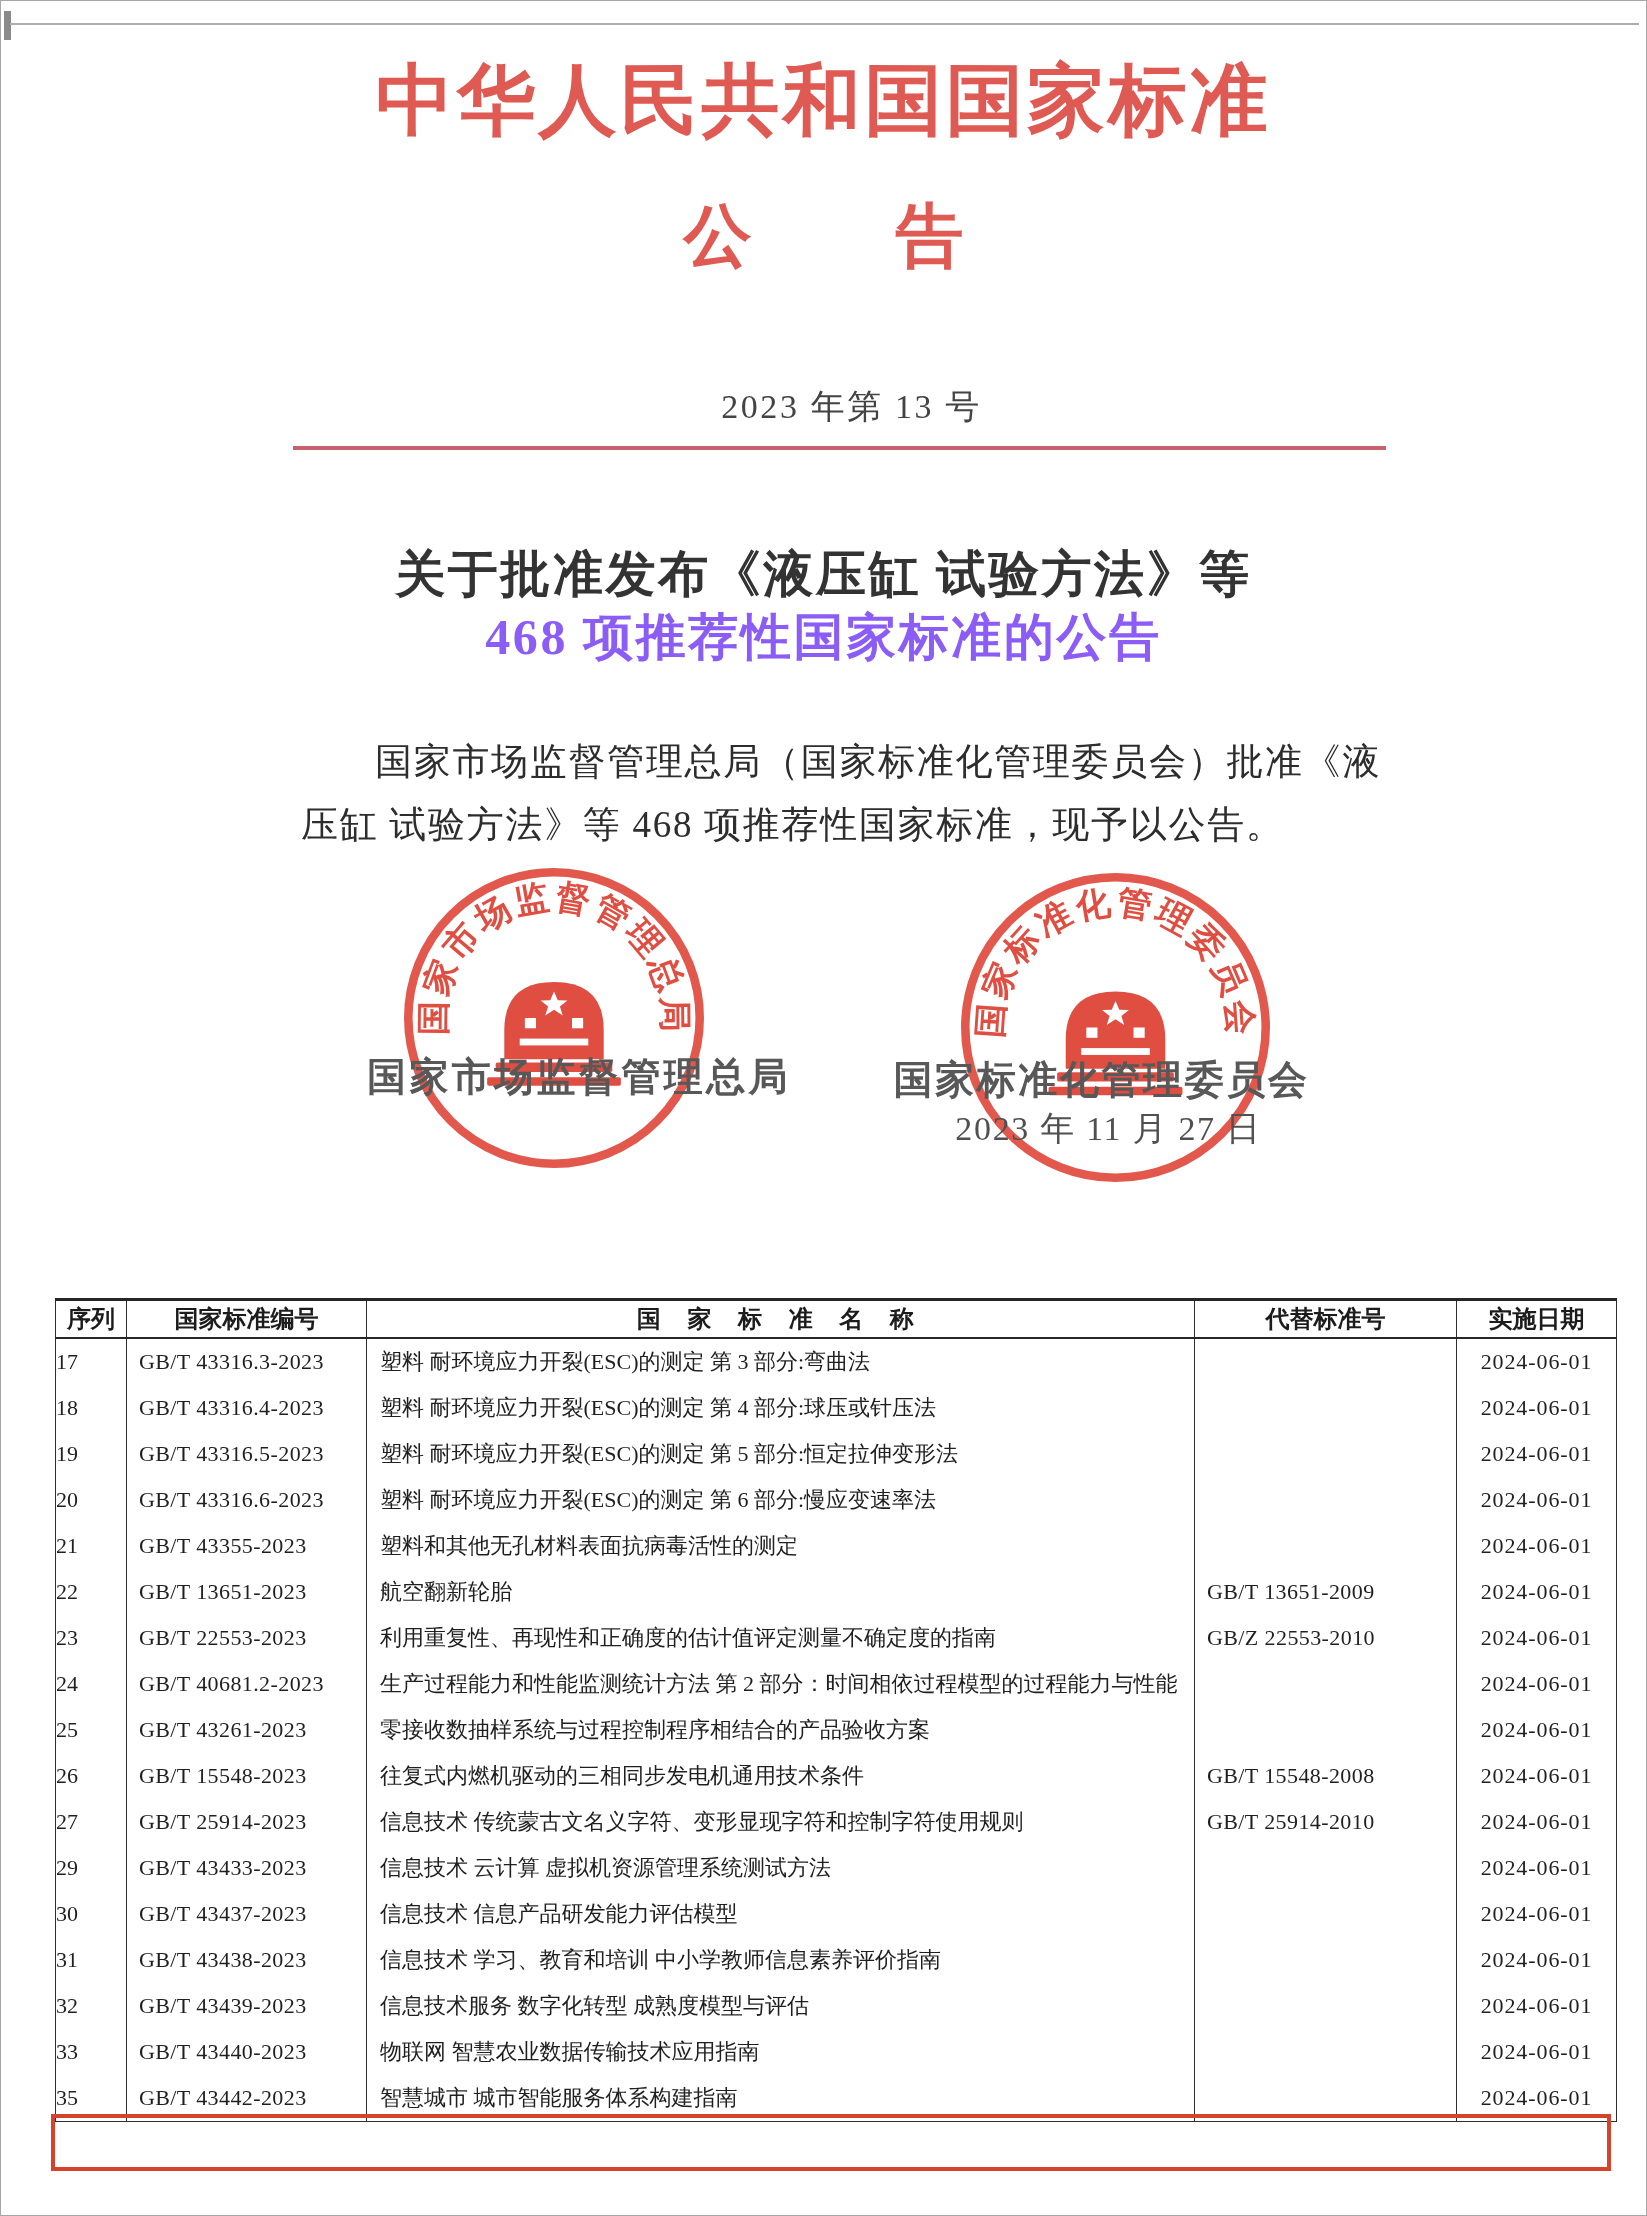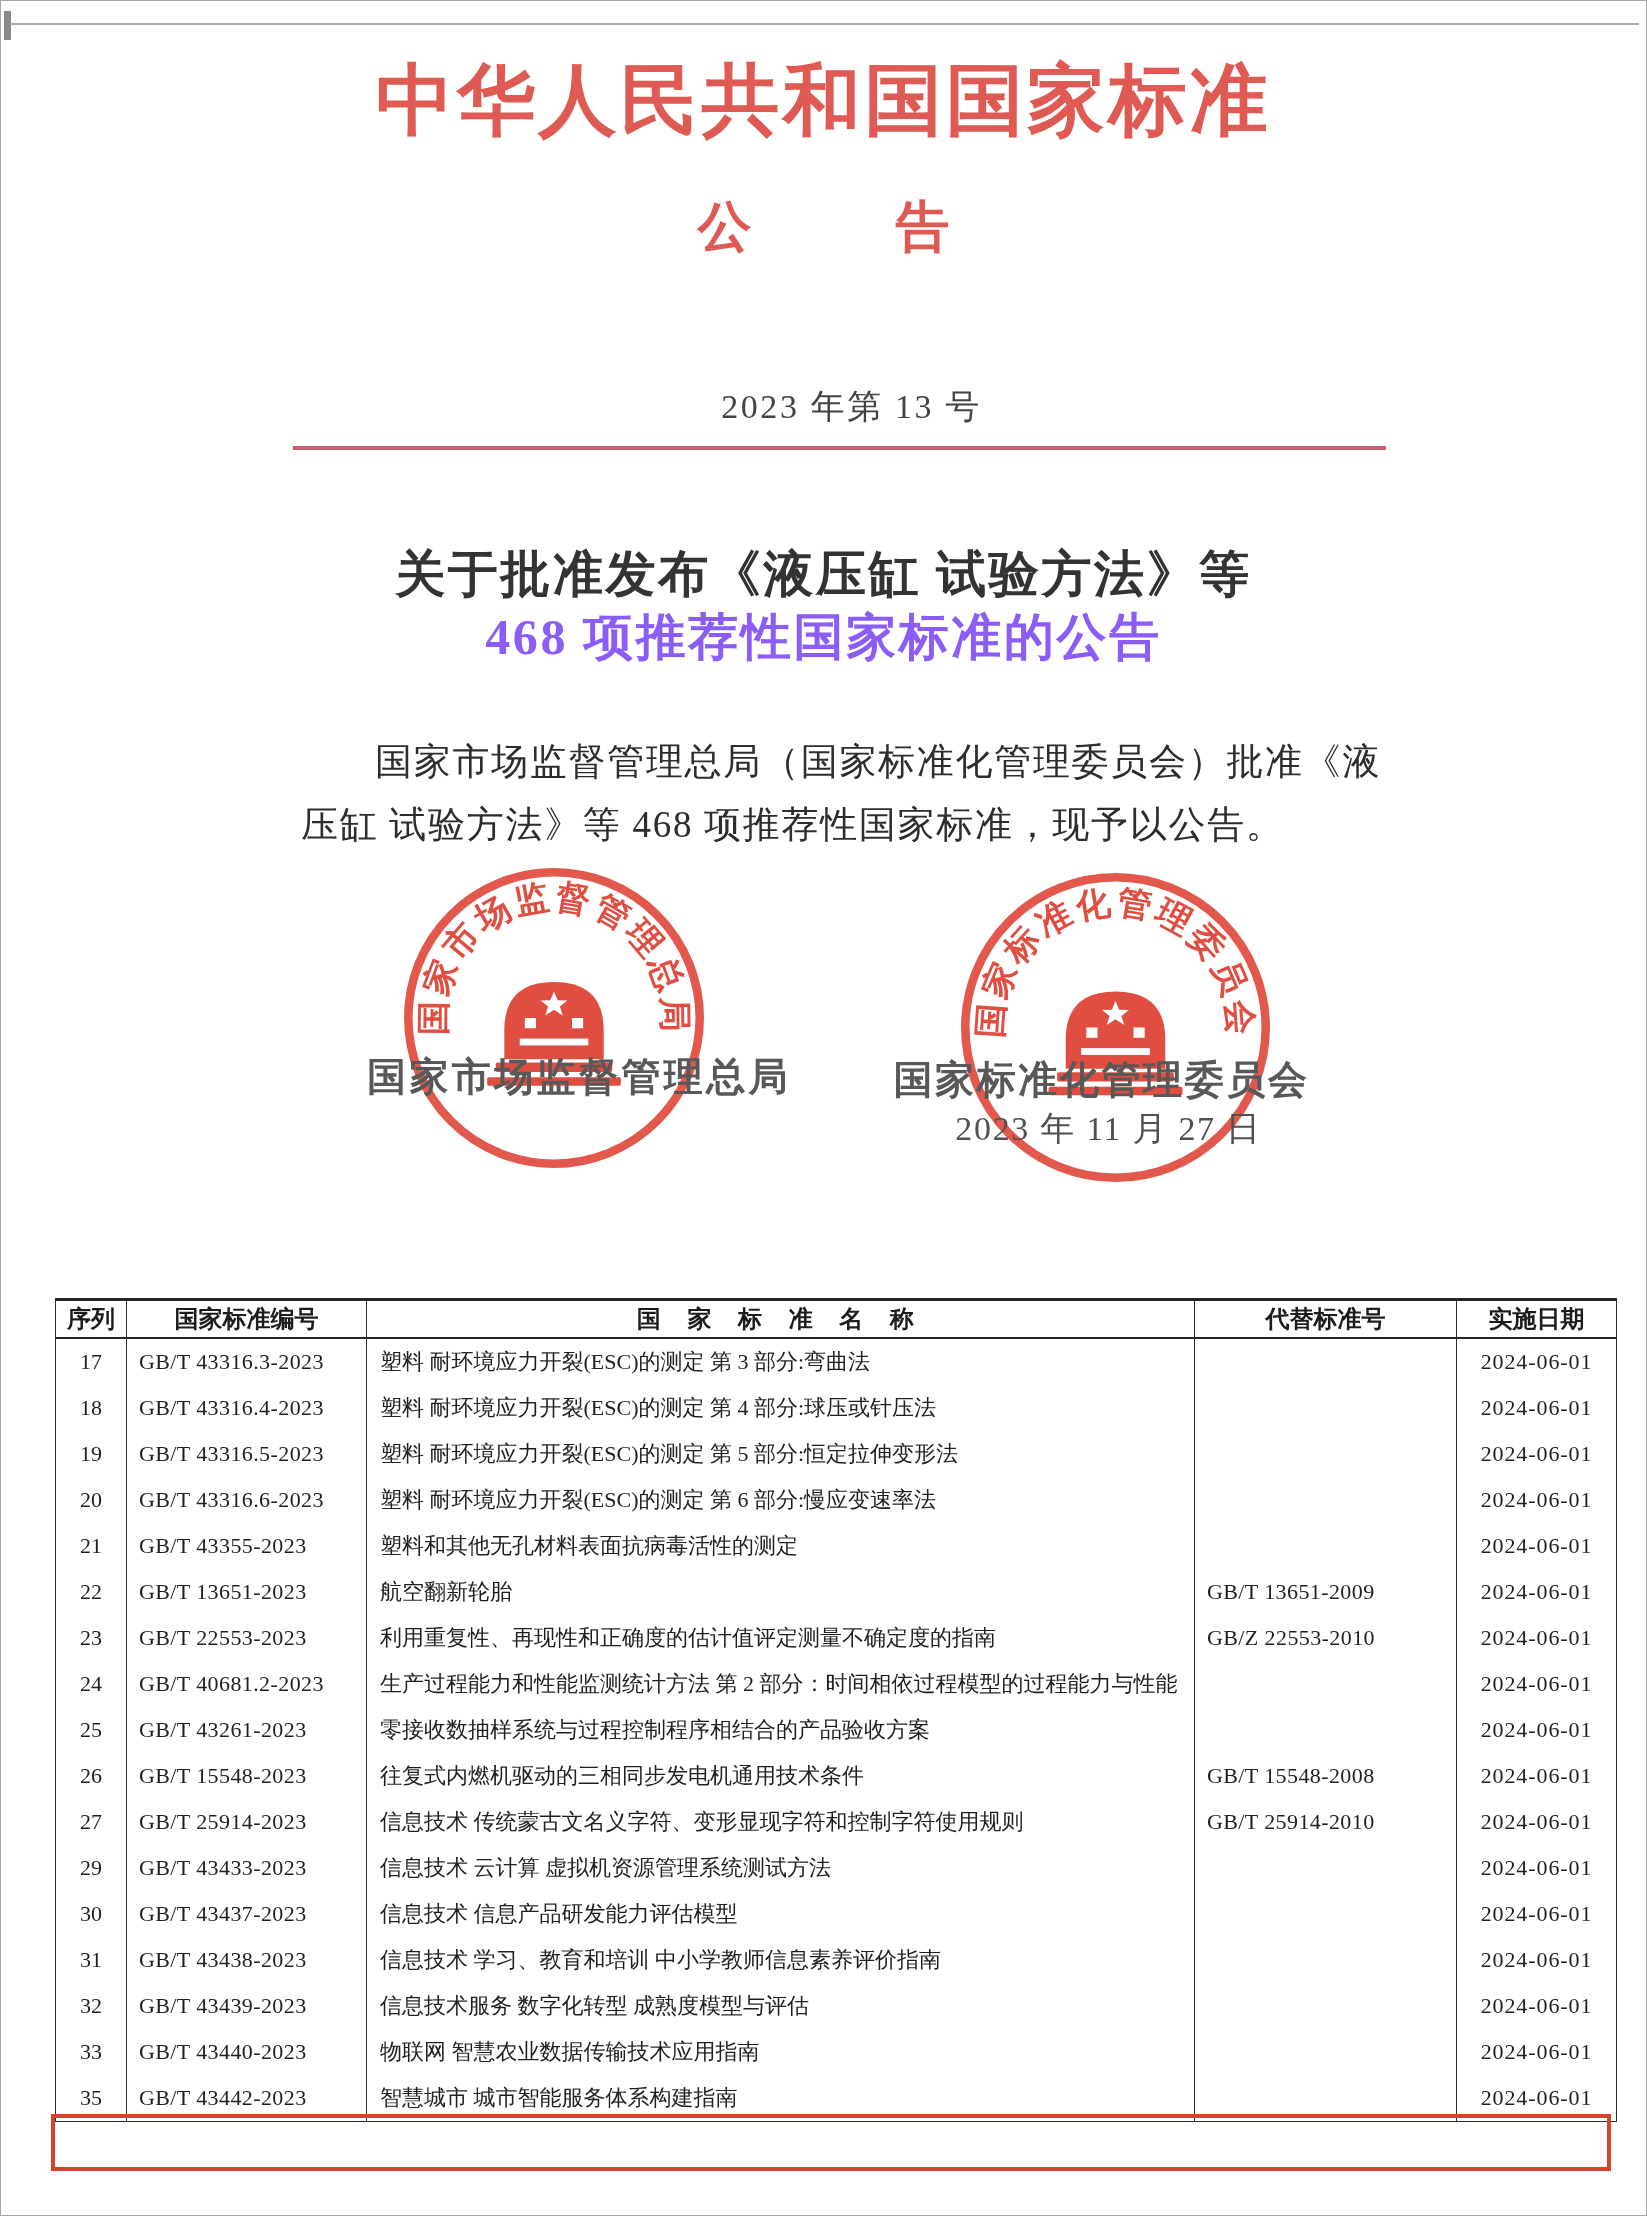--- a/index.html
+++ b/index.html
@@ -9,21 +9,21 @@
     font-family:"Liberation Serif","DejaVu Serif",serif; color:#222;
   }
   .abs{position:absolute;}
   .centered{left:0; width:100%; text-align:center;}
 
   .scan-line-top{left:8.6px; top:22px; width:1629px; height:1.7px; background:#ad ad;}
   .scan-line-top{background:#adadad;}
   .scan-tick{left:2.6px; top:10.3px; width:7.7px; height:29px; background:#8a8a8a;}
 
   .main-title{top:48px; font-size:78px; font-weight:bold; letter-spacing:3.4px; color:#e05a54;}
-  .gonggao{top:190px; font-size:54px; font-weight:bold; color:#e05a54;}
+  .gonggao{top:190px; font-size:68px; font-weight:bold; color:#e05a54;}
   .gonggao .g1{margin-right:144px;}
   .issue-no{top:383px; font-size:34px; letter-spacing:2.6px; color:#434343;margin-left:28px;}
   .red-rule{left:292px; top:445px; width:1093px; height:4.3px; background:#c6616f;}
 
   .notice-l1{top:540px; font-size:50px; font-weight:bold; letter-spacing:2.6px; color:#333;}
   .notice-l2{top:603px; font-size:50px; font-weight:bold; letter-spacing:2.6px; color:#8b5cf6;}
 
   .body-line{font-size:37px; letter-spacing:1.7px; color:#2d2d2d; white-space:nowrap;}
   .body-l1{left:374px; top:736px;}
   .body-l2{left:300px; top:799px;}
@@ -48,21 +48,21 @@
     border-bottom:2.6px solid #262626; border-left:1.7px solid #2e2e2e;
     padding:0; font-weight:700;
   }
   .std-table th:first-child{border-left:none;}
   .std-table th.h-name{letter-spacing:10.3px;}
   .std-table td{
     height:46px; padding:0; border-left:1.7px solid #2e2e2e; vertical-align:middle;
     overflow:hidden; white-space:nowrap;
   }
   .std-table td:first-child{border-left:none;}
-  .c-seq{text-align:center;}
+  .c-seq{}
   .c-code{padding-left:12px !important; letter-spacing:0.4px;}
   .c-name{padding-left:13px !important;}
   .c-repl{padding-left:12px !important; letter-spacing:0.4px;}
   .c-date{text-align:center; letter-spacing:0.9px;}
 
   .highlight-box{
     left:50px; top:2113px; width:1560px; height:57px;
     border:4.3px solid #d6432c; box-sizing:border-box; z-index:3;
   }
 </style>

